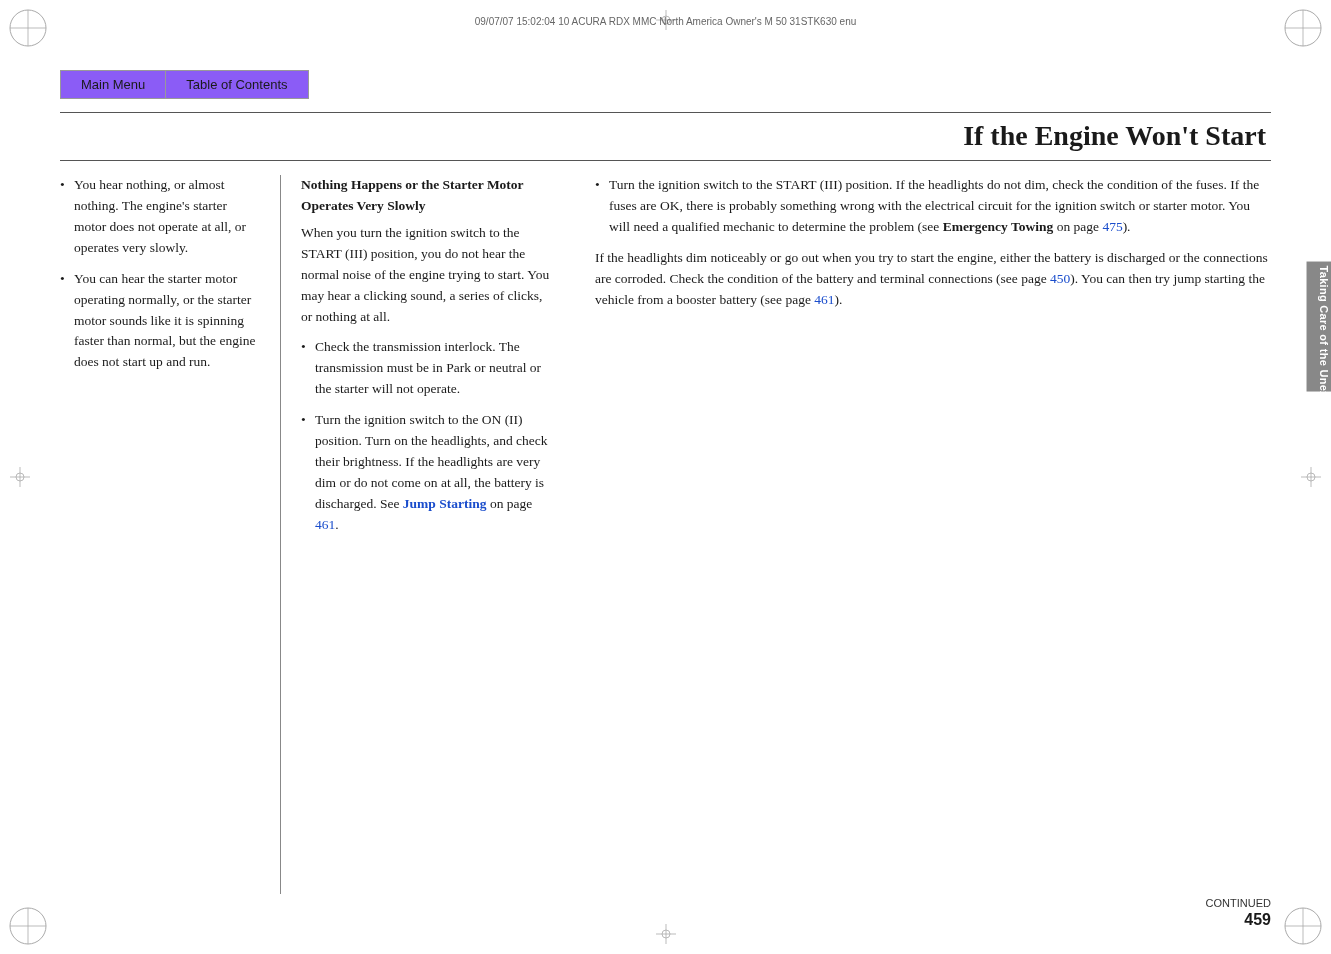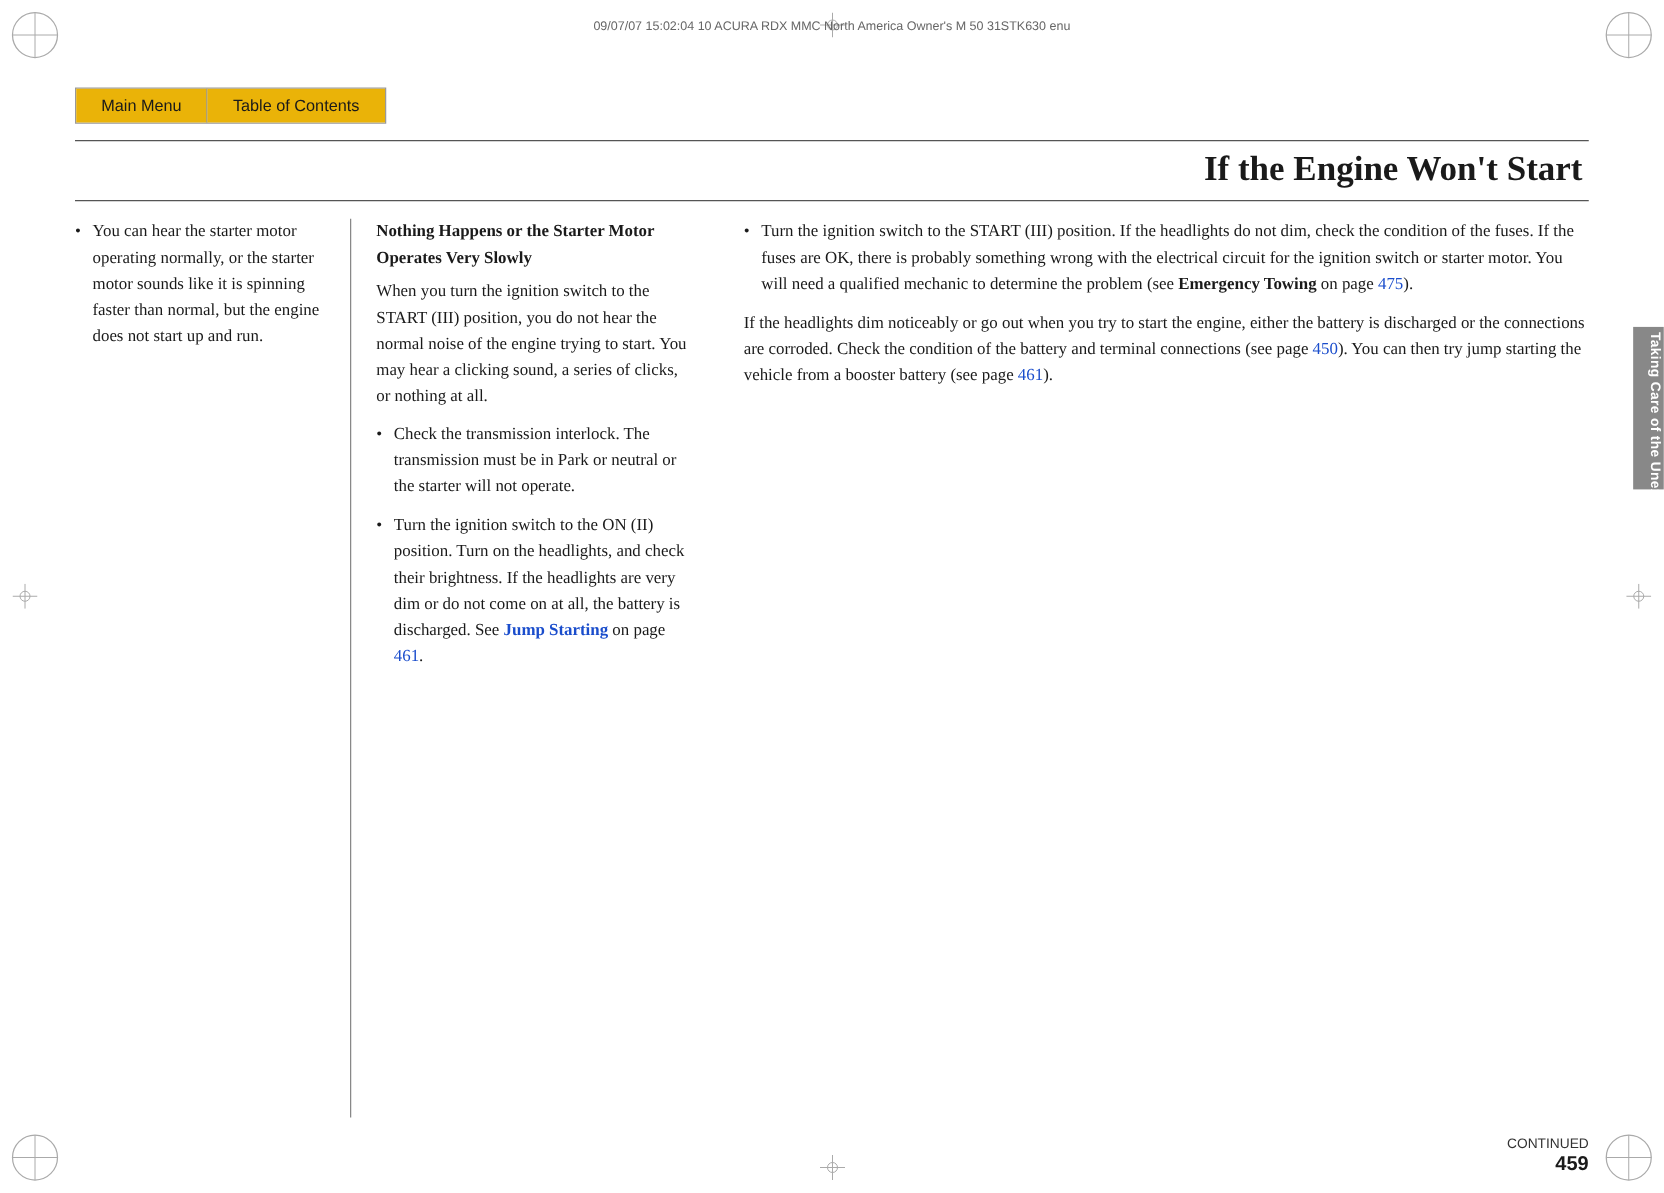--- a/index.html
+++ b/index.html
@@ -60,21 +60,21 @@
       left: 60px;
       display: flex;
       flex-direction: row;
       border: 1px solid #999;
     }
 
     .nav-button {
       padding: 6px 20px;
       font-size: 13px;
       font-family: Arial, sans-serif;
-      background: #eab308;
+      background: #8b5cf6;
       border: none;
       cursor: pointer;
       color: #1a1a1a;
     }
 
     .nav-button:first-child {
       border-right: 1px solid #999;
     }
 
     
@@ -247,21 +247,21 @@
       padding: 8px 4px;
       transform: rotate(90deg);
       transform-origin: right center;
       white-space: nowrap;
       letter-spacing: 0.3px;
     }
 
     
     .bottom-area {
       position: absolute;
-      bottom: 13px;
+      bottom: 25px;
       left: 60px;
       right: 60px;
       display: flex;
       justify-content: center;
       align-items: flex-end;
     }
 
     .continued-text {
       font-size: 11px;
       font-family: Arial, sans-serif;
@@ -354,20 +354,21 @@
 <div class="top-rule"></div>
 
 <div class="page-title">If the Engine Won't Start</div>
 
 <div class="title-rule"></div>
 
 <div class="content-area">
 
   <div class="col-left">
     <ul>
+      <li>You hear nothing, or almost nothing. The engine's starter motor does not operate at all, or operates very slowly.</li>
       <li>You can hear the starter motor operating normally, or the starter motor sounds like it is spinning faster than normal, but the engine does not start up and run.</li>
     </ul>
   </div>
 
   <div class="col-middle">
     <p class="section-title">Nothing Happens or the Starter Motor Operates Very Slowly</p>
     <p>When you turn the ignition switch to the START (III) position, you do not hear the normal noise of the engine trying to start. You may hear a clicking sound, a series of clicks, or nothing at all.</p>
     <ul>
       <li>Check the transmission interlock. The transmission must be in Park or neutral or the starter will not operate.</li>
       <li>

